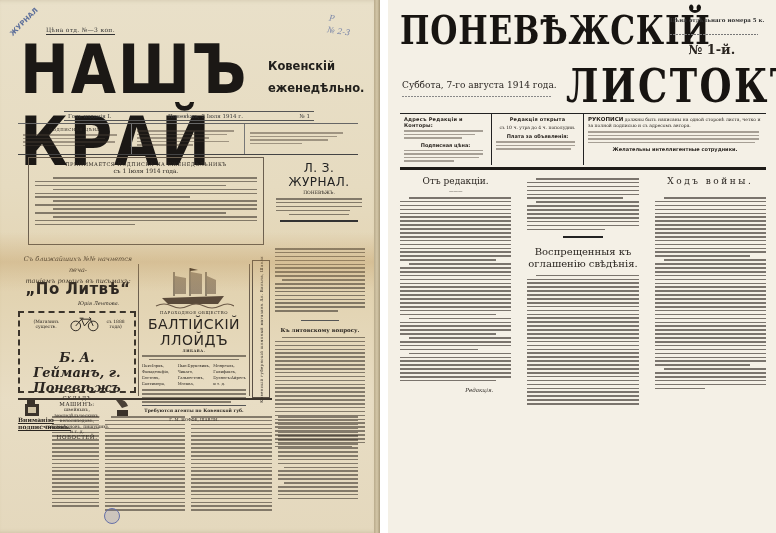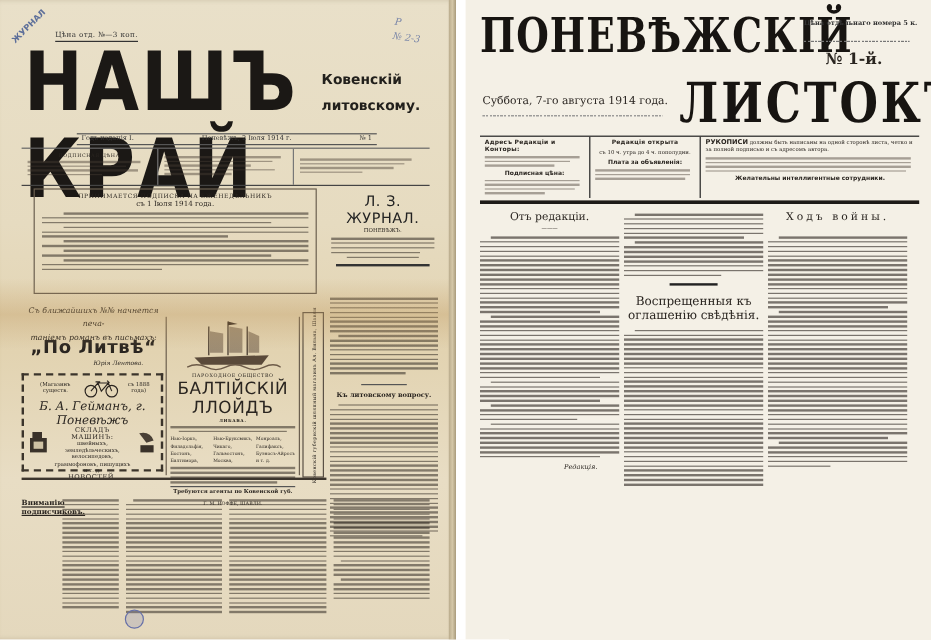--- a/index.html
+++ b/index.html
@@ -89,21 +89,21 @@
   .serial-note { position: absolute; left: 20px; top: 254px; width: 116px; text-align: center; font-size: 6.5px; font-style: italic; line-height: 11px; }
   .po-litve { position: absolute; left: 20px; top: 280px; width: 116px; text-align: center; font-family: "DejaVu Sans", sans-serif; font-size: 15px; font-weight: bold; letter-spacing: 0.5px; }
   .author { position: absolute; left: 78px; top: 300px; font-size: 5px; font-style: italic; }
 
   .ad-geiman {
     position: absolute; left: 18px; top: 311px; width: 118px; height: 82px;
     border: 2px dashed #3b342b; padding: 3px; text-align: center;
   }
   .bike-row { display: flex; justify-content: space-between; align-items: center; font-size: 4.5px; }
   .bike-icon { width: 32px; height: 16px; }
-  .geiman-name { font-family: "DejaVu Serif", serif; font-style: italic; font-weight: normal; font-size: 10px; margin: 2px 0 1px; }
+  .geiman-name { font-family: "DejaVu Serif", serif; font-style: italic; font-weight: bold; font-size: 13px; margin: 18px 0 1px; }
   .geiman-body { display: flex; gap: 3px; align-items: flex-start; }
   .gramophone-icon { width: 18px; height: 22px; }
   .gramo-right { width: 18px; height: 22px; }
   .geiman-text { flex: 1; font-size: 4.5px; line-height: 5.5px; }
   .geiman-text .big { font-size: 5.5px; letter-spacing: 0.5px; }
 
   .ad-lloyd {
     position: absolute; left: 138px; top: 264px; width: 112px; height: 132px;
     border-left: 1px solid #6b5f4f; border-right: 1px solid #6b5f4f; padding: 2px 3px; text-align: center;
   }
@@ -167,21 +167,21 @@
   .info-strip-right .cell { padding: 2px 4px; border-right: 1.5px solid #222; }
   .info-strip-right .c1 { width: 92px; }
   .info-strip-right .c2 { width: 92px; text-align: center; }
   .info-strip-right .c3 { flex: 1; border-right: none; }
   .ir-head { font-family: "DejaVu Sans", sans-serif; font-size: 5px; font-weight: bold; letter-spacing: 0.2px; }
   .ir-head-center { text-align: center; font-family: "DejaVu Sans", sans-serif; font-size: 5px; font-weight: bold; margin: 3px 0 2px; }
   .ir-strong { font-family: "DejaVu Sans", sans-serif; font-size: 5.5px; font-weight: bold; }
   .ir-foot { text-align: center; font-family: "DejaVu Sans", sans-serif; font-size: 5px; font-weight: bold; margin-top: 3px; }
   .thick-rule { position: absolute; left: 12px; top: 167px; width: 366px; height: 3px; background: #1e1b18; }
 
-  .rcols { position: absolute; left: 12px; top: 174px; width: 366px; height: 350px; display: flex; gap: 4px; }
+  .rcols { position: absolute; left: 12px; top: 174px; width: 366px; height: 350px; display: flex; gap: 16px; }
   .rcol { width: 116px; position: relative; }
   .rcol-head { text-align: center; font-size: 9px; margin: 2px 0 3px; }
   .rcol-head.spaced { letter-spacing: 2.5px; }
   .rcol-sub { text-align: center; font-size: 4.5px; margin-bottom: 3px; }
   .rcol .tl i { background: rgba(40,34,28,0.6); }
   .signature { text-align: right; font-size: 5.5px; font-style: italic; margin-top: 6px; padding-right: 18px; }
   .short-rule { width: 40px; height: 1.5px; background: #222; margin: 6px auto 8px; }
   .war-head { text-align: center; font-size: 10px; line-height: 12px; margin-bottom: 5px; }
 </style>
 </head>
@@ -190,21 +190,21 @@
 <div class="page-left">
   <div class="stamp-tl">ЖУРНАЛ</div>
   <div class="hand-note">
     <div>Р</div>
     <div>№ 2-3</div>
   </div>
   <div class="price-line-left">Цѣна отд. №—3 коп.</div>
   <div class="masthead-left">НАШЪ КРАЙ</div>
   <div class="issued-left">
     <div>Ковенскій</div>
-    <div>литовскому.</div>
+    <div>еженедѣльно.</div>
   </div>
   <div class="dateline-left">
     <span>Годъ изданія I.</span>
     <span>Поневѣжъ, 2 Іюля 1914 г.</span>
     <span>№ 1</span>
   </div>
 
   <div class="info-strip-left">
     <div class="cell">
       <div class="cell-title">ПОДПИСНАЯ ЦѢНА</div>

